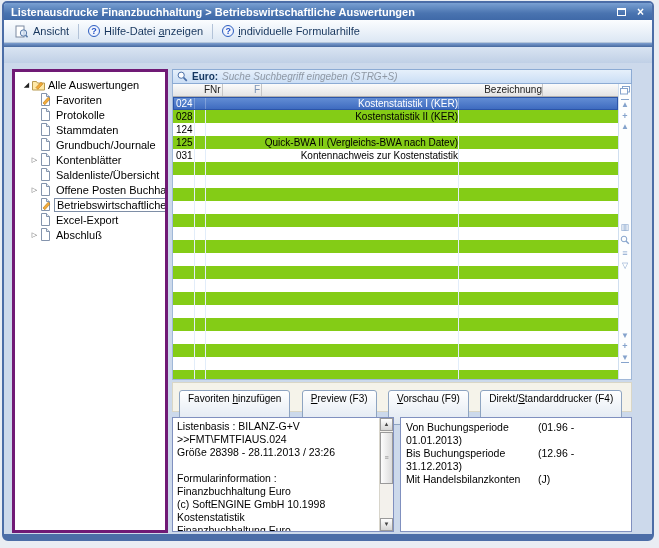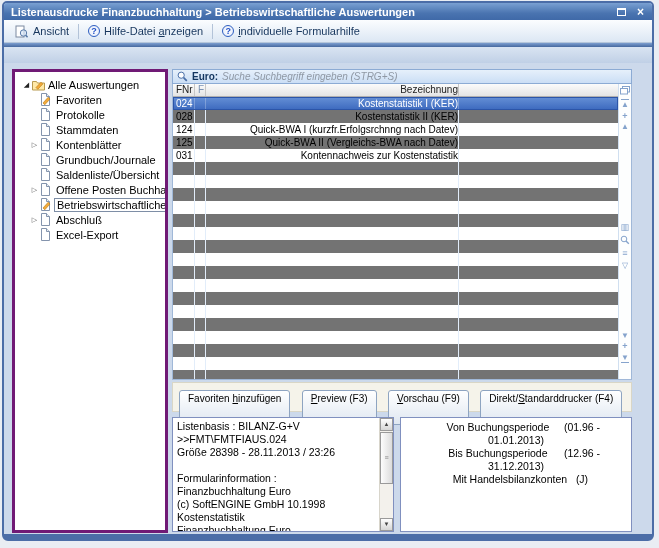--- a/index.html
+++ b/index.html
@@ -58,23 +58,23 @@
                display:flex; align-items:center; gap:4px; padding-left:4px; font-size:10px; }
   .searchbar b { color:#14365f; }
   .searchbar i { color:#8f98a4; }
 
   
   .table { position:absolute; left:168px; top:21px; width:460px; height:296px;
            background:#fff; border:1px solid #a0b8d8; border-top:none; overflow:hidden; }
   .grid { position:absolute; left:0; top:0; right:13px; bottom:0; }
   .thead { display:flex; height:13px; background:linear-gradient(#fbfbfb,#e4e4e4);
            border-bottom:1px solid #b0b0b0; font-size:10px; color:#222; }
-  .thead .cell { border-right:1px solid #c6c6c6; padding-left:3px; line-height:12px; }
+  .thead .cell { border-right:1px solid #c6c6c6; padding-left:3px; line-height:12px;margin-left:28px; }
   .trow { display:flex; height:13px; font-size:10px; line-height:13px; background:#fff; }
-  .trow.alt { background:#737373; }
+  .trow.alt { background:#84cc16; }
   .trow.sel { background:linear-gradient(#6590d6,#3c69be); color:#fff;
               outline:1px solid #2c55a8; outline-offset:-1px; }
   .cell { overflow:hidden; white-space:nowrap; }
   .trow .cell { border-right:1px solid #e2edfa; padding-left:3px; }
   .trow.sel .cell { border-right-color:rgba(255,255,255,.25); }
   .c-fnr { width:22px; flex:0 0 22px; }
   .c-f   { width:11px; flex:0 0 11px; }
   .c-name{ width:253px; flex:0 0 253px; padding-left:5px !important;text-align:right; }
   .c-fill{ flex:1; border-right:none !important; }
   .thead .c-f { color:#7d94b5; }
@@ -115,21 +115,21 @@
             border:1px solid #9a9a9a; color:#444; font-size:6px; text-align:center; line-height:11px; }
   .sc-up { top:0; } .sc-down { bottom:0; }
   .sc-up::before { content:"▲"; } .sc-down::before { content:"▼"; }
   .sc-thumb { position:absolute; left:0; top:14px; width:13px; height:52px;
               background:linear-gradient(90deg,#fdfdfd,#dcdcdc); border:1px solid #9a9a9a;
               color:#888; font-size:7px; text-align:center; line-height:50px; }
   .sc-thumb::before { content:"≡"; }
 
   .params-panel { position:absolute; left:396px; top:354px; width:232px; height:115px;
                   background:#fff; border:1px solid #8090bf; padding:3px 5px; overflow:hidden; }
-  .param-entry { font-size:10.5px; line-height:13px; color:#000;text-align:center; }
+  .param-entry { font-size:10.5px; line-height:13px; color:#000; }
   .p-label { display:inline-block; min-width:132px; }
 </style>
 </head>
 <body>
 
 <div class="window">
 
   <div class="titlebar">
     <span class="title">Listenausdrucke Finanzbuchhaltung &gt; Betriebswirtschaftliche Auswertungen</span>
     <span class="tb-controls">
@@ -207,47 +207,47 @@
           <span class="expander"></span>
           <span class="t-ico">
             <svg width="11" height="13" viewBox="0 0 11 13">
               <path d="M1.5 .5 h5 l3 3 v9 h-8 z" fill="#fff" stroke="#8494ad"></path>
               <path d="M6.5 .5 v3 h3" fill="#e8edf4" stroke="#8494ad"></path>
             </svg>
           </span>
           <span class="t-label">Stammdaten</span>
         </div>
         <div class="tree-row child">
+          <span class="expander"></span>
+          <span class="t-ico">
+            <svg width="11" height="13" viewBox="0 0 11 13">
+              <path d="M1.5 .5 h5 l3 3 v9 h-8 z" fill="#fff" stroke="#8494ad"></path>
+              <path d="M6.5 .5 v3 h3" fill="#e8edf4" stroke="#8494ad"></path>
+            </svg>
+          </span>
+          <span class="t-label">Grundbuch/Journale</span>
+        </div>
+        <div class="tree-row child">
           <span class="expander">▷</span>
           <span class="t-ico">
             <svg width="11" height="13" viewBox="0 0 11 13">
               <path d="M1.5 .5 h5 l3 3 v9 h-8 z" fill="#fff" stroke="#8494ad"></path>
               <path d="M6.5 .5 v3 h3" fill="#e8edf4" stroke="#8494ad"></path>
             </svg>
           </span>
           <span class="t-label">Kontenblätter</span>
         </div>
         <div class="tree-row child">
           <span class="expander"></span>
           <span class="t-ico">
             <svg width="11" height="13" viewBox="0 0 11 13">
               <path d="M1.5 .5 h5 l3 3 v9 h-8 z" fill="#fff" stroke="#8494ad"></path>
               <path d="M6.5 .5 v3 h3" fill="#e8edf4" stroke="#8494ad"></path>
             </svg>
           </span>
-          <span class="t-label">Grundbuch/Journale</span>
-        </div>
-        <div class="tree-row child">
-          <span class="expander"></span>
-          <span class="t-ico">
-            <svg width="11" height="13" viewBox="0 0 11 13">
-              <path d="M1.5 .5 h5 l3 3 v9 h-8 z" fill="#fff" stroke="#8494ad"></path>
-              <path d="M6.5 .5 v3 h3" fill="#e8edf4" stroke="#8494ad"></path>
-            </svg>
-          </span>
           <span class="t-label">Saldenliste/Übersicht</span>
         </div>
         <div class="tree-row child">
           <span class="expander">▷</span>
           <span class="t-ico">
             <svg width="11" height="13" viewBox="0 0 11 13">
               <path d="M1.5 .5 h5 l3 3 v9 h-8 z" fill="#fff" stroke="#8494ad"></path>
               <path d="M6.5 .5 v3 h3" fill="#e8edf4" stroke="#8494ad"></path>
             </svg>
           </span>
@@ -258,38 +258,38 @@
           <span class="t-ico">
             <svg width="12" height="13" viewBox="0 0 12 13">
               <path d="M1.5 .5 h5 l3 3 v9 h-8 z" fill="#fff" stroke="#8494ad"></path>
               <path d="M6.5 .5 v3 h3" fill="#e8edf4" stroke="#8494ad"></path>
               <path d="M3 10 L8.2 4.2 L10 6 L4.8 11.8 z" fill="#f2a93b" stroke="#b97a10" stroke-width="0.6"></path>
             </svg>
           </span>
           <span class="t-label sel">Betriebswirtschaftliche Auswertungen</span>
         </div>
         <div class="tree-row child">
+          <span class="expander"></span>
+          <span class="t-ico">
+            <svg width="11" height="13" viewBox="0 0 11 13">
+              <path d="M1.5 .5 h5 l3 3 v9 h-8 z" fill="#fff" stroke="#8494ad"></path>
+              <path d="M6.5 .5 v3 h3" fill="#e8edf4" stroke="#8494ad"></path>
+            </svg>
+          </span>
+          <span class="t-label">Excel-Export</span>
+        </div>
+        <div class="tree-row child">
           <span class="expander">▷</span>
           <span class="t-ico">
             <svg width="11" height="13" viewBox="0 0 11 13">
               <path d="M1.5 .5 h5 l3 3 v9 h-8 z" fill="#fff" stroke="#8494ad"></path>
               <path d="M6.5 .5 v3 h3" fill="#e8edf4" stroke="#8494ad"></path>
             </svg>
           </span>
           <span class="t-label">Abschluß</span>
-        </div>
-        <div class="tree-row child">
-          <span class="expander"></span>
-          <span class="t-ico">
-            <svg width="11" height="13" viewBox="0 0 11 13">
-              <path d="M1.5 .5 h5 l3 3 v9 h-8 z" fill="#fff" stroke="#8494ad"></path>
-              <path d="M6.5 .5 v3 h3" fill="#e8edf4" stroke="#8494ad"></path>
-            </svg>
-          </span>
-          <span class="t-label">Excel-Export</span>
         </div>
       </div>
 
     <div class="searchbar">
       <svg width="11" height="11" viewBox="0 0 11 11">
           <circle cx="4.2" cy="4.2" r="3.1" fill="#fff" stroke="#4a6fa8"></circle>
           <line x1="6.6" y1="6.6" x2="9.8" y2="9.8" stroke="#4a6fa8" stroke-width="1.7"></line>
         </svg>
       <b>Euro:</b>
       <i>Suche Suchbegriff eingeben (STRG+S)</i>
@@ -312,21 +312,20 @@
             </div>
             <div class="trow alt">
               <div class="cell c-fnr">028</div>
               <div class="cell c-f"></div>
               <div class="cell c-name">Kostenstatistik II (KER)</div>
               <div class="cell c-fill"></div>
             </div>
             <div class="trow">
               <div class="cell c-fnr">124</div>
               <div class="cell c-f"></div>
-              <div class="cell c-name">Quick-BWA I (kurzfr.Erfolgsrchnng nach Datev)</div>
               <div class="cell c-fill"></div>
             </div>
             <div class="trow alt">
               <div class="cell c-fnr">125</div>
               <div class="cell c-f"></div>
               <div class="cell c-name">Quick-BWA II (Vergleichs-BWA nach Datev)</div>
               <div class="cell c-fill"></div>
             </div>
             <div class="trow">
               <div class="cell c-fnr">031</div>

